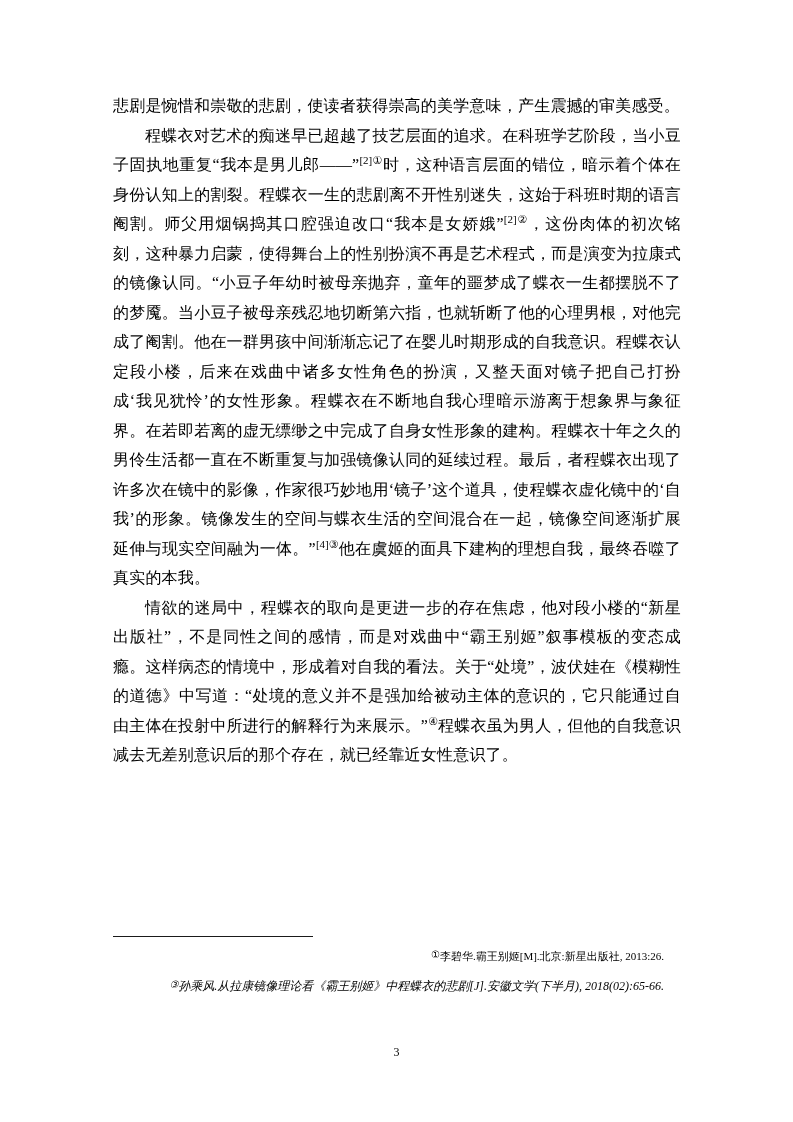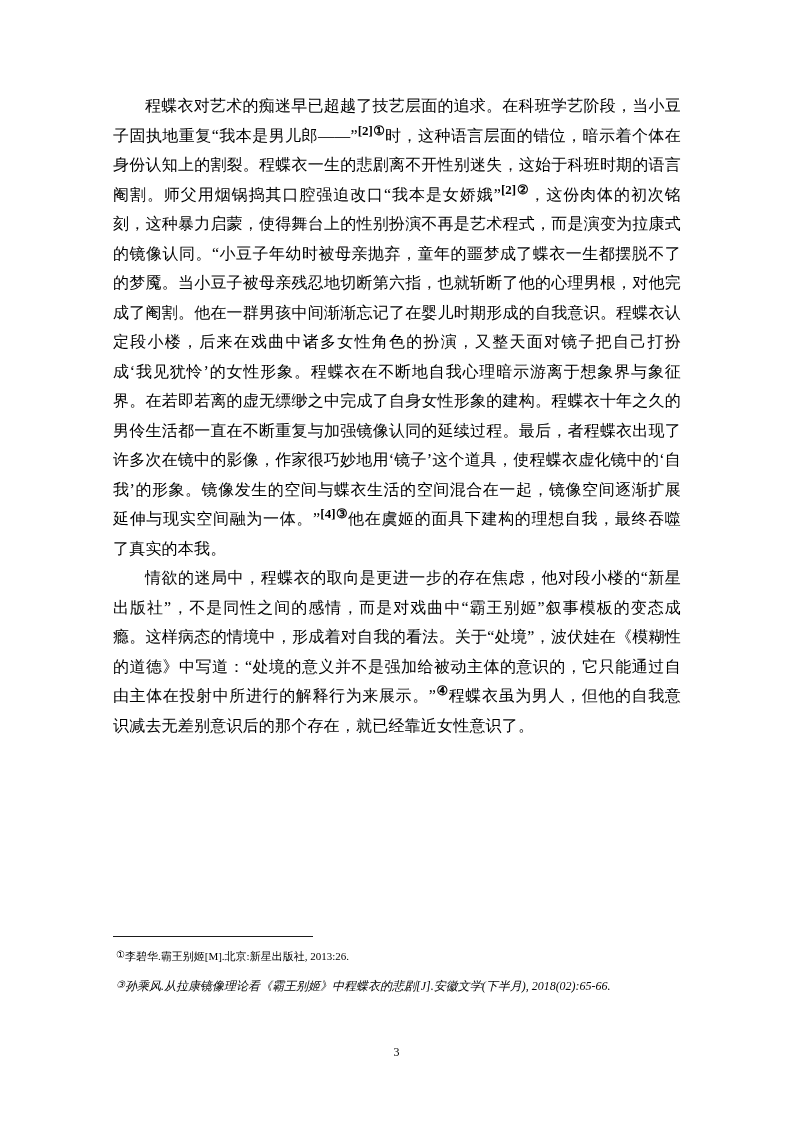--- a/index.html
+++ b/index.html
@@ -27,44 +27,43 @@
     letter-spacing: 0.2px;
   }
   .body-text p {
     margin: 0;
     padding: 0;
   }
   .body-text p.indent {
     text-indent: 32px;
   }
   sup.cite {
-    font-size: 13px;
+    font-size: 11px;
     line-height: 0;
     vertical-align: 6px;
     letter-spacing: 0;
-    font-weight: bold;
   }
   .fn-sep {
     position: absolute;
     left: 113px;
     top: 936px;
     width: 200px;
     height: 0;
     border: none;
     border-top: 1.4px solid #1a1a1a;
     margin: 0;
   }
   .footnotes {
     position: absolute;
-    left: 116px;
+    left: 96px;
     top: 946px;
     width: 568px;
     font-size: 11px;
     line-height: 17px;
-    text-align: left;
+    text-align: right;
   }
   .footnote {
     margin: 0;
   }
   .footnote .fn-marker {
     vertical-align: 2px;
     font-size: 10px;
   }
   .footnote.kai {
     font-style: italic;
@@ -82,20 +81,21 @@
     line-height: 16px;
   }
 </style>
 </head>
 <body>
 
 <div class="page">
 
   <section class="body-text">
 
+    <p><span>悲剧是惋惜和崇敬的悲剧，使读者获得崇高的美学意味，产生震撼的审美感受。</span></p>
 
     <p class="indent"><span>程蝶衣对艺术的痴迷早已超越了技艺层面的追求。在科班学艺阶段，当小豆子固执地重复“我本是男儿郎——”</span><sup class="cite">[2]①</sup><span>时，这种语言层面的错位，暗示着个体在身份认知上的割裂。程蝶衣一生的悲剧离不开性别迷失，这始于科班时期的语言阉割。师父用烟锅捣其口腔强迫改口“我本是女娇娥”</span><sup class="cite">[2]②</sup><span>，这份肉体的初次铭刻，这种暴力启蒙，使得舞台上的性别扮演不再是艺术程式，而是演变为拉康式的镜像认同。“小豆子年幼时被母亲抛弃，童年的噩梦成了蝶衣一生都摆脱不了的梦魇。当小豆子被母亲残忍地切断第六指，也就斩断了他的心理男根，对他完成了阉割。他在一群男孩中间渐渐忘记了在婴儿时期形成的自我意识。程蝶衣认定段小楼，后来在戏曲中诸多女性角色的扮演，又整天面对镜子把自己打扮成‘我见犹怜’的女性形象。程蝶衣在不断地自我心理暗示游离于想象界与象征界。在若即若离的虚无缥缈之中完成了自身女性形象的建构。程蝶衣十年之久的男伶生活都一直在不断重复与加强镜像认同的延续过程。最后，者程蝶衣出现了许多次在镜中的影像，作家很巧妙地用‘镜子’这个道具，使程蝶衣虚化镜中的‘自我’的形象。镜像发生的空间与蝶衣生活的空间混合在一起，镜像空间逐渐扩展延伸与现实空间融为一体。”</span><sup class="cite">[4]③</sup><span>他在虞姬的面具下建构的理想自我，最终吞噬了真实的本我。</span></p>
 
     <p class="indent"><span>情欲的迷局中，程蝶衣的取向是更进一步的存在焦虑，他对段小楼的“新星出版社”，不是同性之间的感情，而是对戏曲中“霸王别姬”叙事模板的变态成瘾。这样病态的情境中，形成着对自我的看法。关于“处境”，波伏娃在《模糊性的道德》中写道：“处境的意义并不是强加给被动主体的意识的，它只能通过自由主体在投射中所进行的解释行为来展示。”</span><sup class="cite">④</sup><span>程蝶衣虽为男人，但他的自我意识减去无差别意识后的那个存在，就已经靠近女性意识了。</span></p>
 
 
   </section>
 
   <hr class="fn-sep">
 

